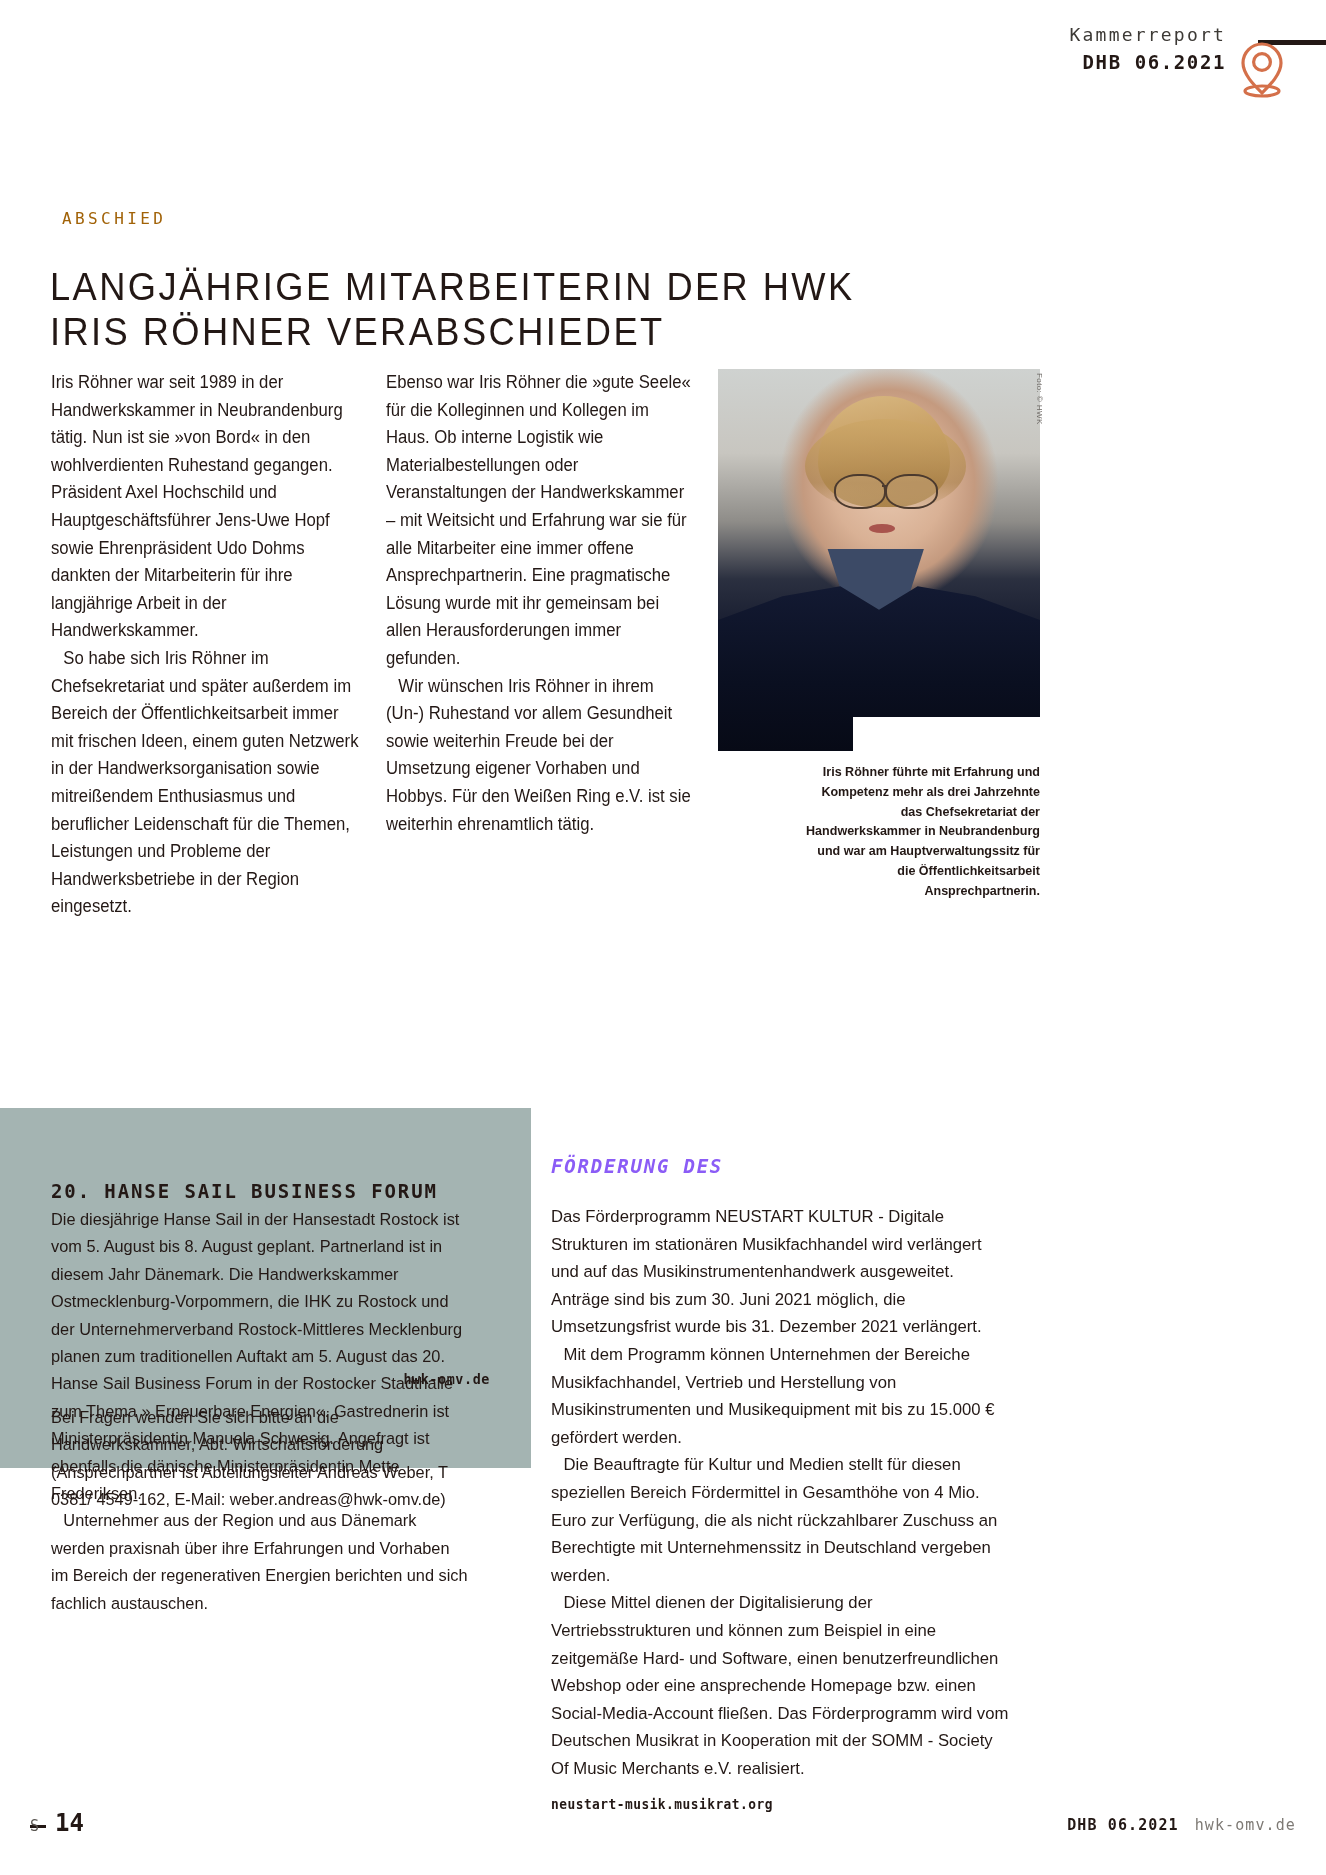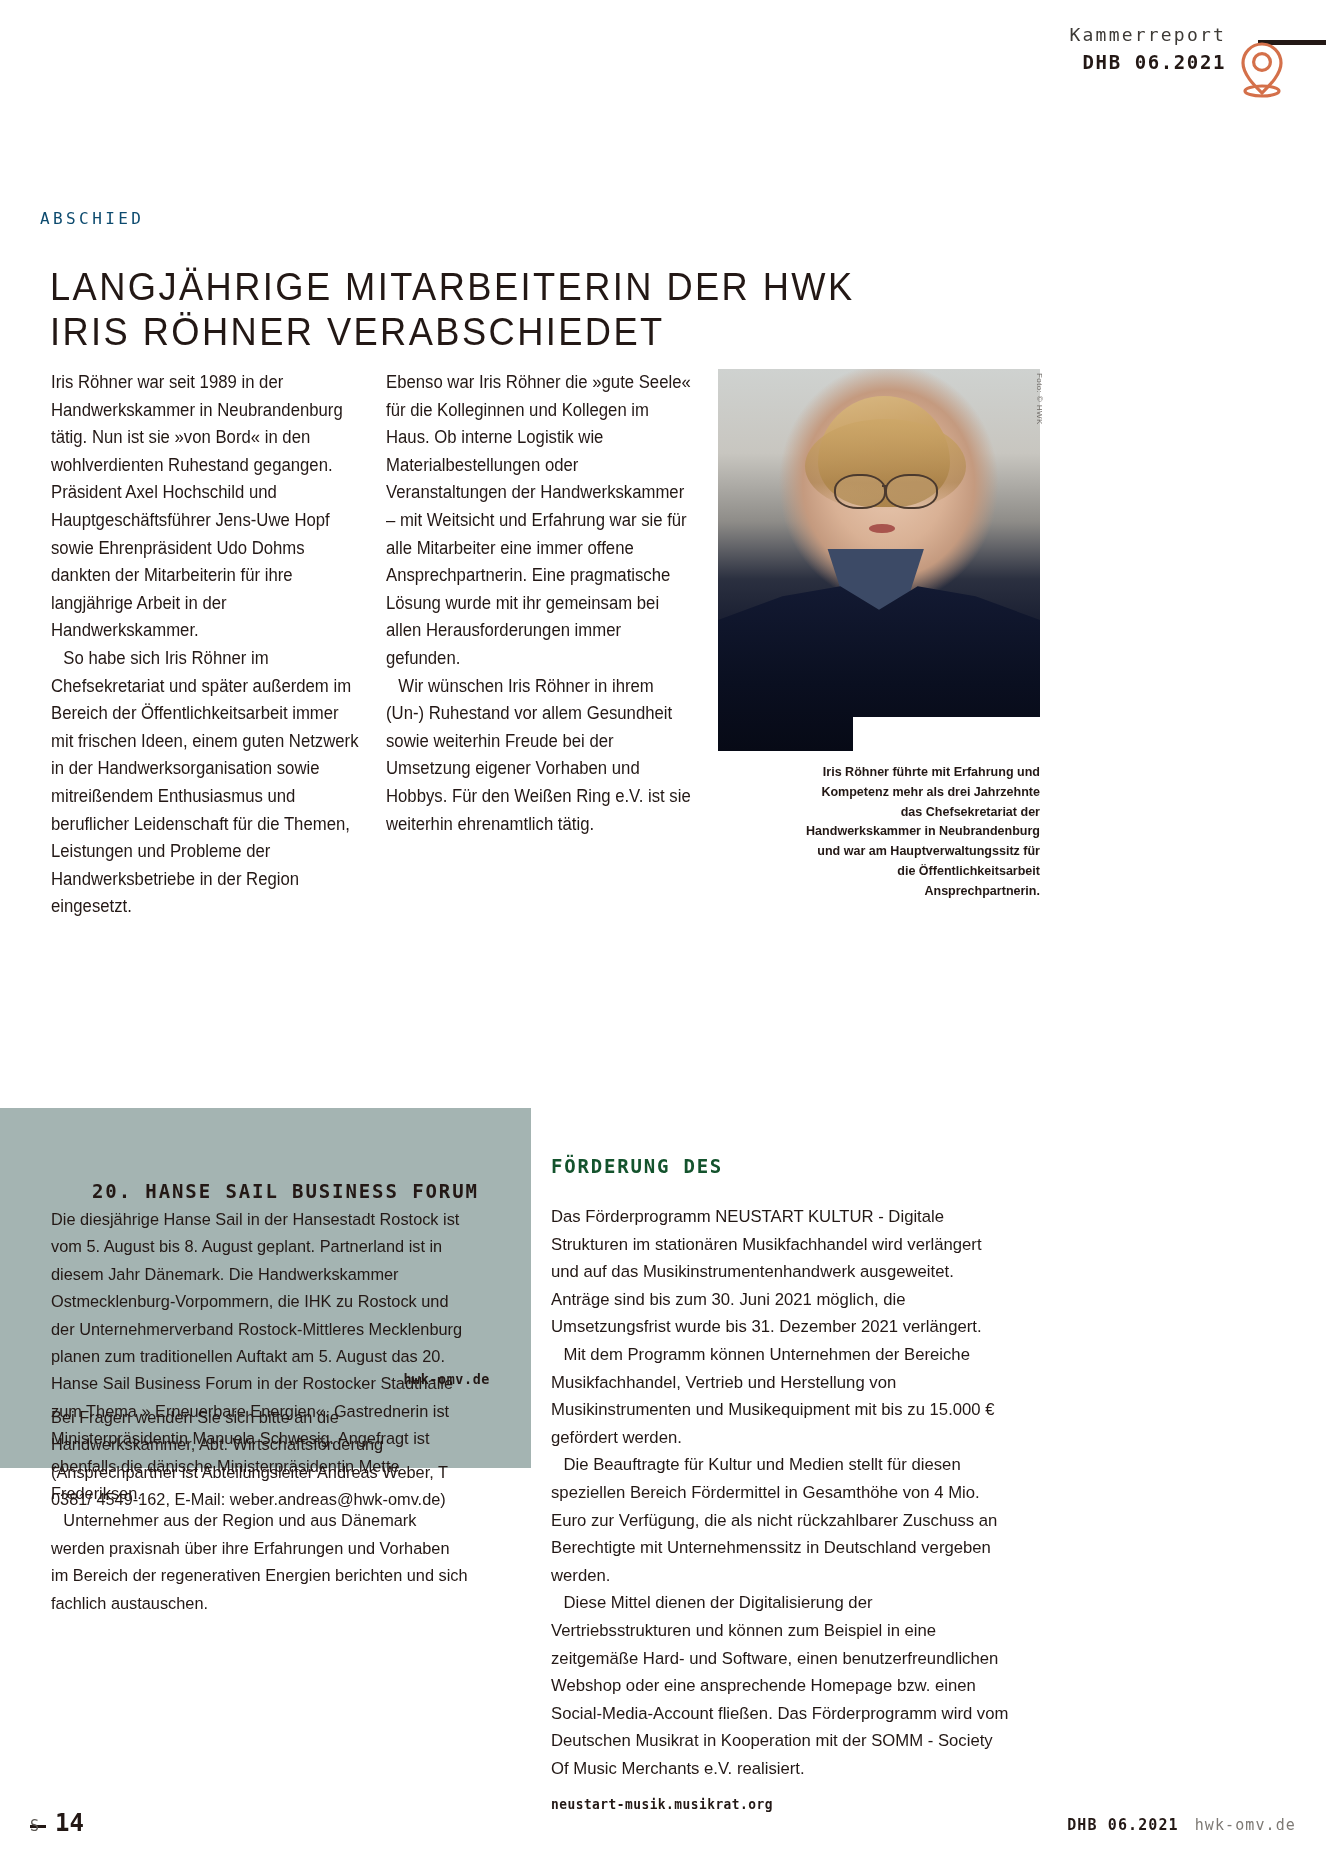--- a/index.html
+++ b/index.html
@@ -59,26 +59,26 @@
     position: absolute;
     top: 18px;
     right: 38px;
     width: 52px;
     height: 58px;
   }
 
   
   .kicker {
     position: absolute;
-    left: 40px;
+    left: 62px;
     top: 209px;
     font-family: "DejaVu Sans Mono", monospace;
     font-size: 16px;
     letter-spacing: 3.4px;
-    color: #0c4a6e;
+    color: #a16207;
     font-weight: normal;
   }
   .headline {
     position: absolute;
     left: 50px;
     top: 238px;
     width: 900px;
     font-family: "Liberation Sans Narrow", "Liberation Sans", sans-serif;
     font-size: 39px;
     font-weight: normal;
@@ -237,21 +237,20 @@
   .panel-heading {
     position: absolute;
     left: 51px;
     top: 1164px;
     font-family: "DejaVu Sans Mono", monospace;
     font-size: 19px;
     font-weight: bold;
     letter-spacing: 1.9px;
     color: #231815;
     white-space: nowrap;
-    margin-left: 41px;
   }
   .panel-body {
     position: absolute;
     left: 51px;
     top: 1206px;
     width: 440px;
     font-family: "Liberation Sans Narrow", "Liberation Sans", sans-serif;
     font-size: 17.2px;
     line-height: 27.4px;
     color: #231815;
@@ -283,22 +282,23 @@
   
   .right-heading {
     position: absolute;
     left: 551px;
     top: 1135px;
     font-family: "DejaVu Sans Mono", monospace;
     font-size: 19px;
     font-weight: bold;
     letter-spacing: 1.8px;
     line-height: 30px;
-    color: #14532d;
+    color: #8b5cf6;
     white-space: nowrap;
+    font-style: italic;
   }
   .right-body {
     position: absolute;
     left: 551px;
     top: 1203px;
     width: 480px;
     font-family: "Liberation Sans Narrow", "Liberation Sans", sans-serif;
     font-size: 17.4px;
     line-height: 27.6px;
     color: #231815;

